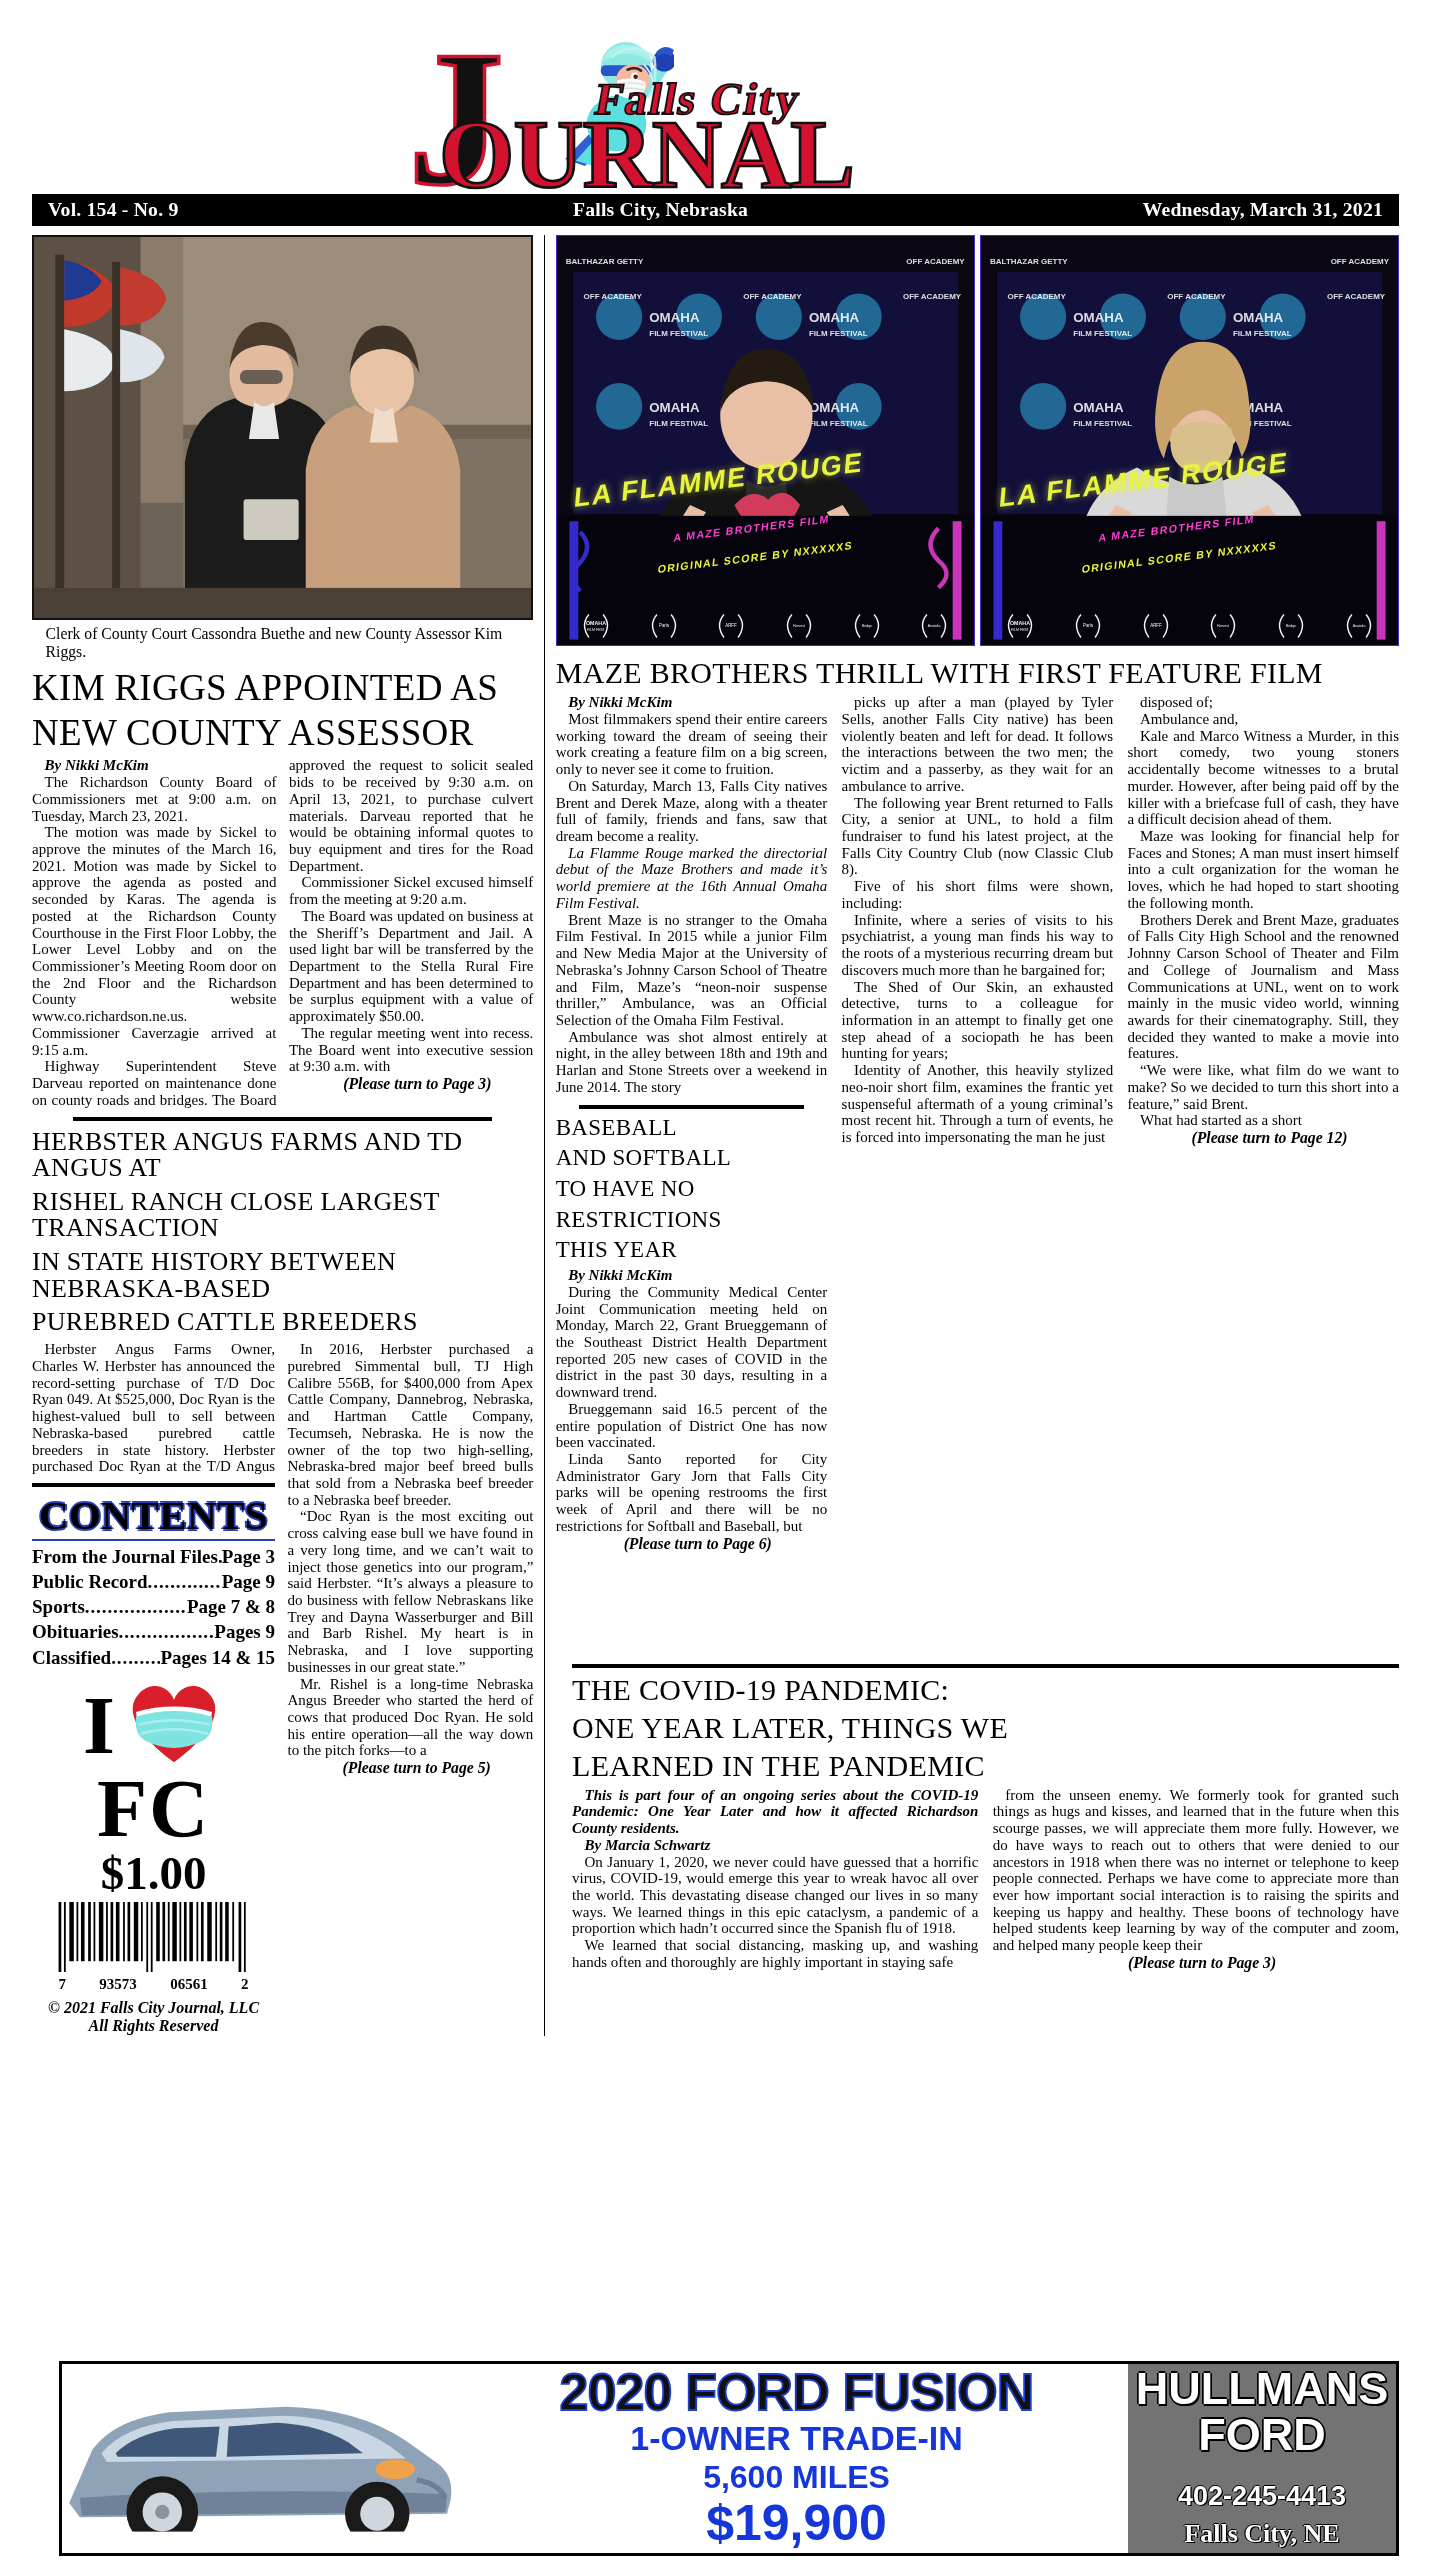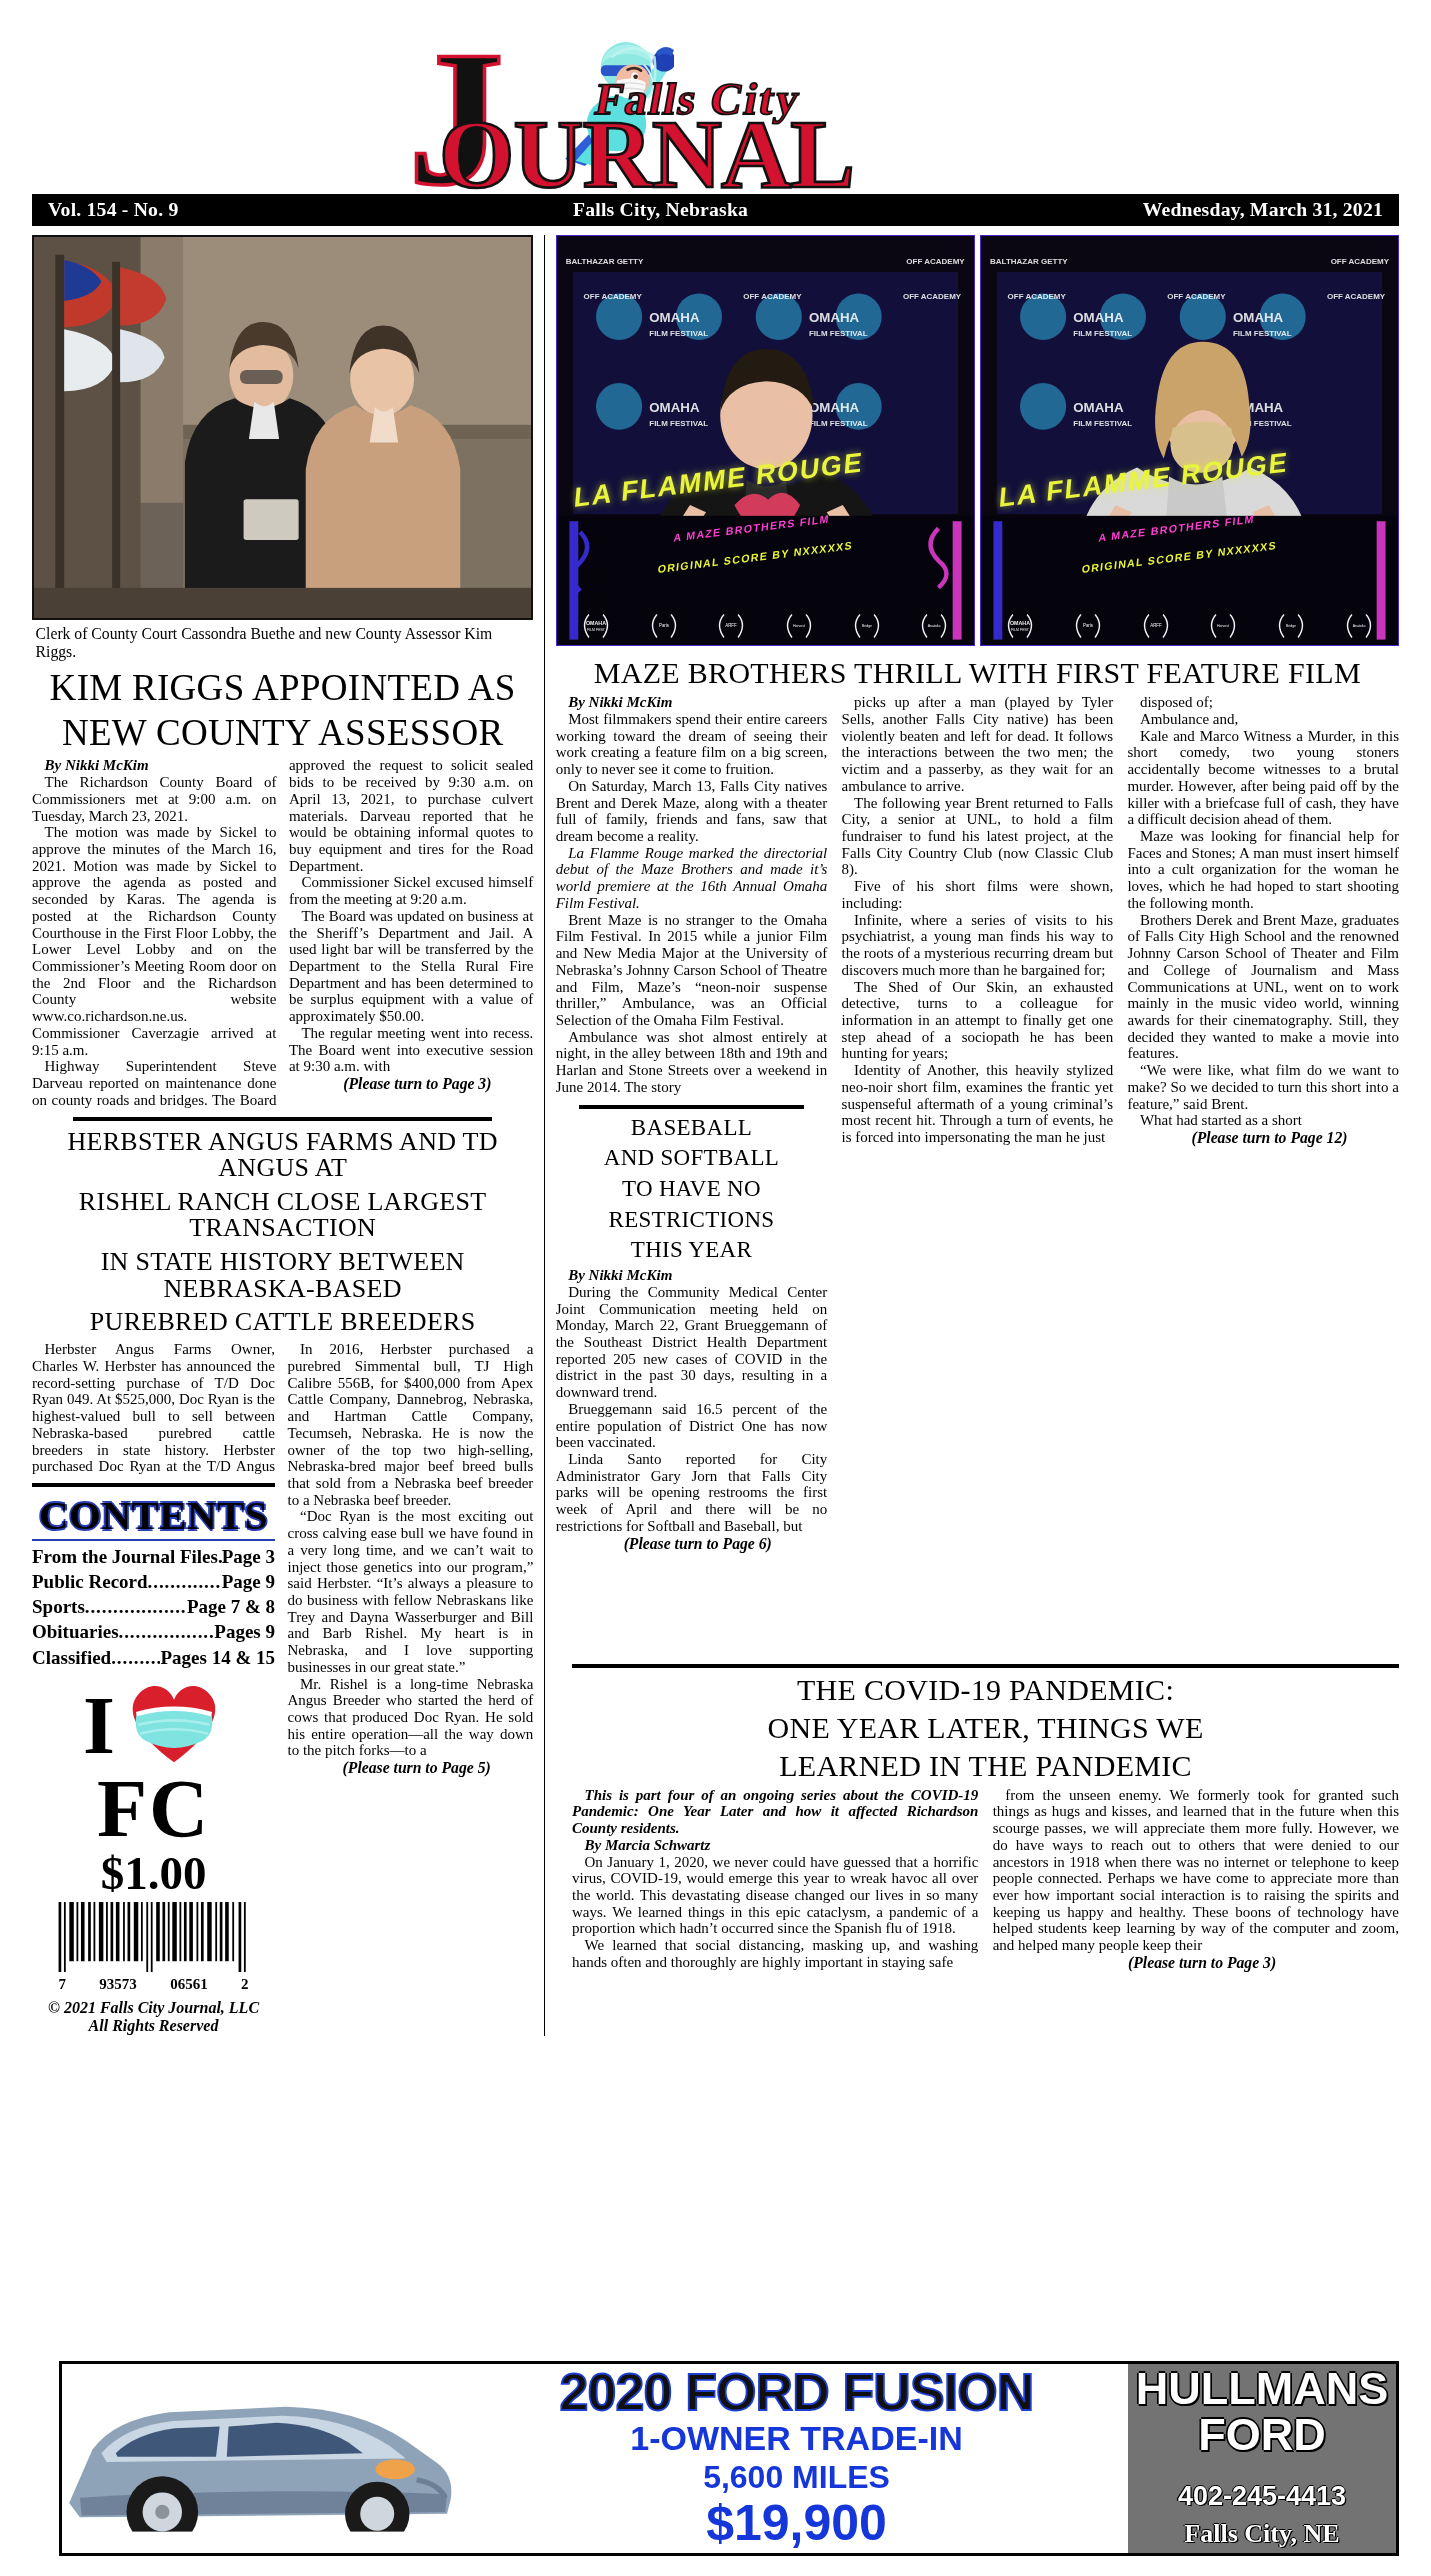--- a/index.html
+++ b/index.html
@@ -53,25 +53,25 @@
   .datebar .center { flex:1 1 auto; text-align:center; }
   .datebar .right { flex:0 0 auto; }
 
   
   .main { display:flex; gap:0; margin-top:9px; }
   .col-left  { width:512px; flex:0 0 512px; padding-right:10.7px; }
   .col-right { flex:1 1 auto; padding-left:10.7px; border-left:0.9px solid #000; }
 
   
   .photo { border:2.7px solid #111; background:#ddd; position:relative; overflow:hidden; }
-  .caption { font-size:15.7px; line-height:1.12; padding:5.4px 3.6px 1.8px 3.6px; }
+  .caption { font-size:15.7px; line-height:1.12; padding:5.4px 3.6px 1.8px 3.6px;margin-left:10px; }
 
   
   .hl {
-    text-align:center; font-family:"Liberation Serif", serif;
+    font-family:"Liberation Serif", serif;
     font-weight:normal; line-height:1.02; margin:7.2px 0 5.4px 0;
     letter-spacing:0.3px;
   }
   .hl-1 { font-size:37px; }
   .hl-2 { font-size:26px; }
   .hl-3 { font-size:23px; }
   .hl-4 { font-size:30px; }
   .smallcaps { text-transform:uppercase; }
 
   .rule { border-top:4.5px solid #000; margin:9px 41px 7.2px 41px; }

